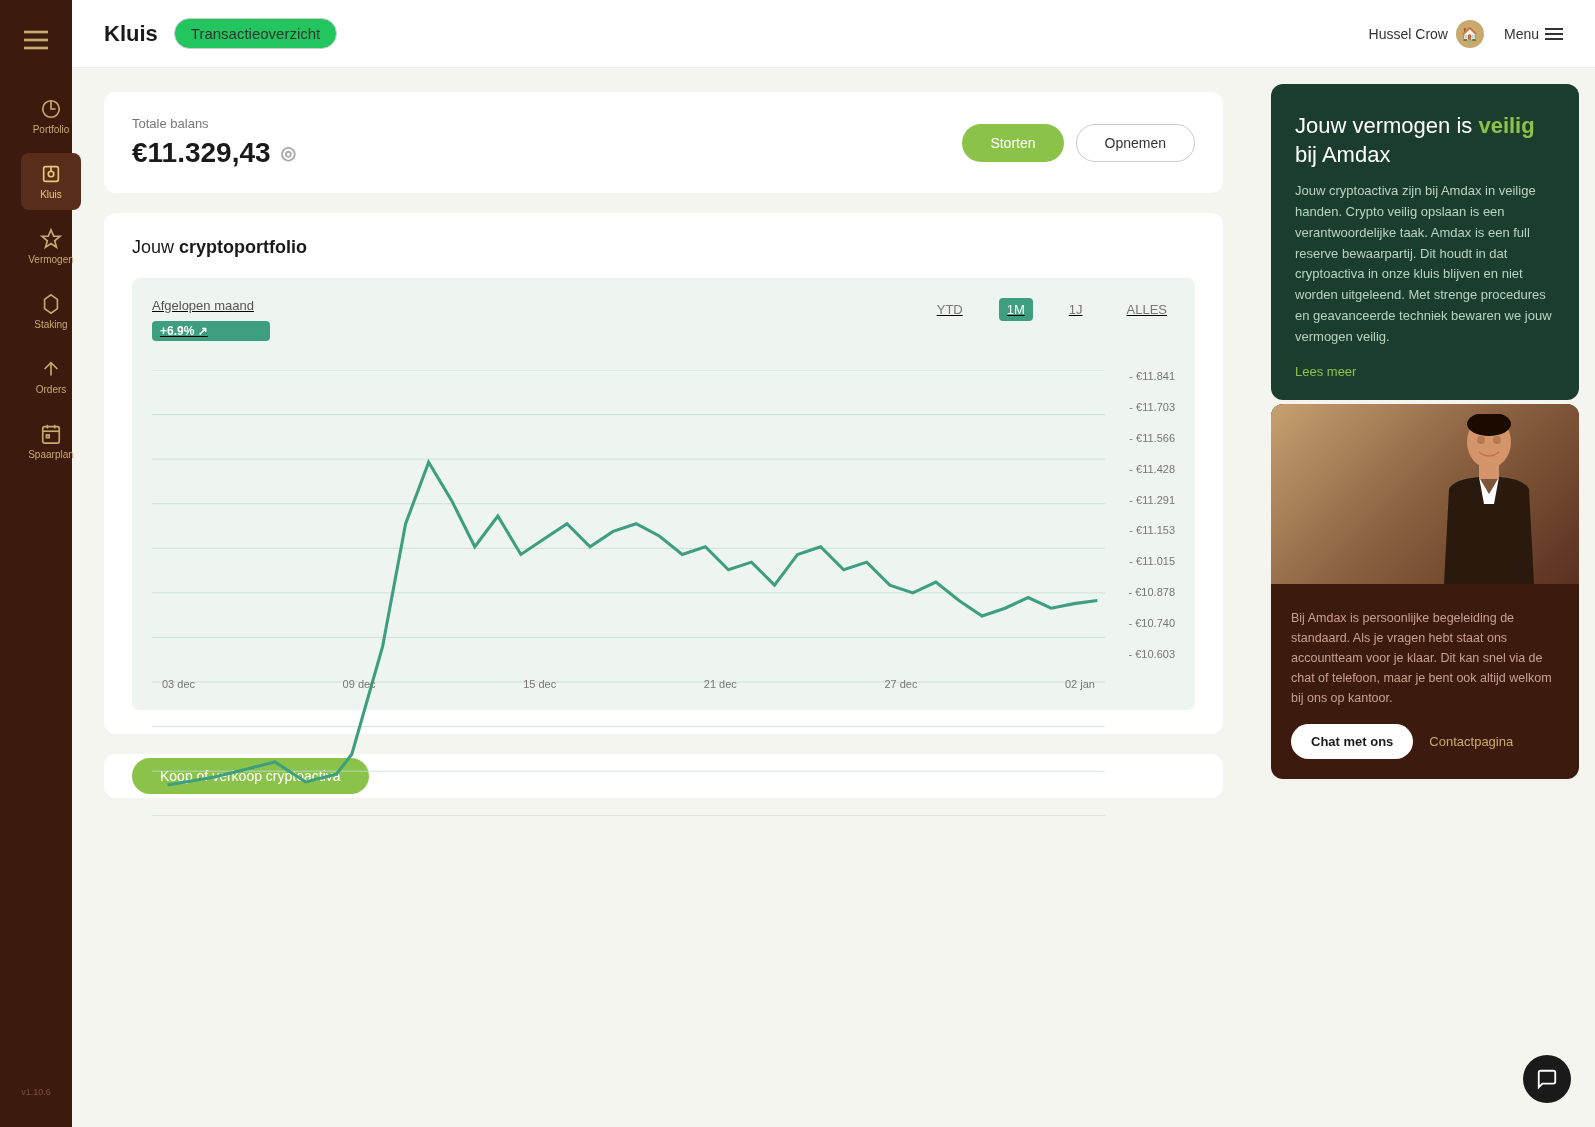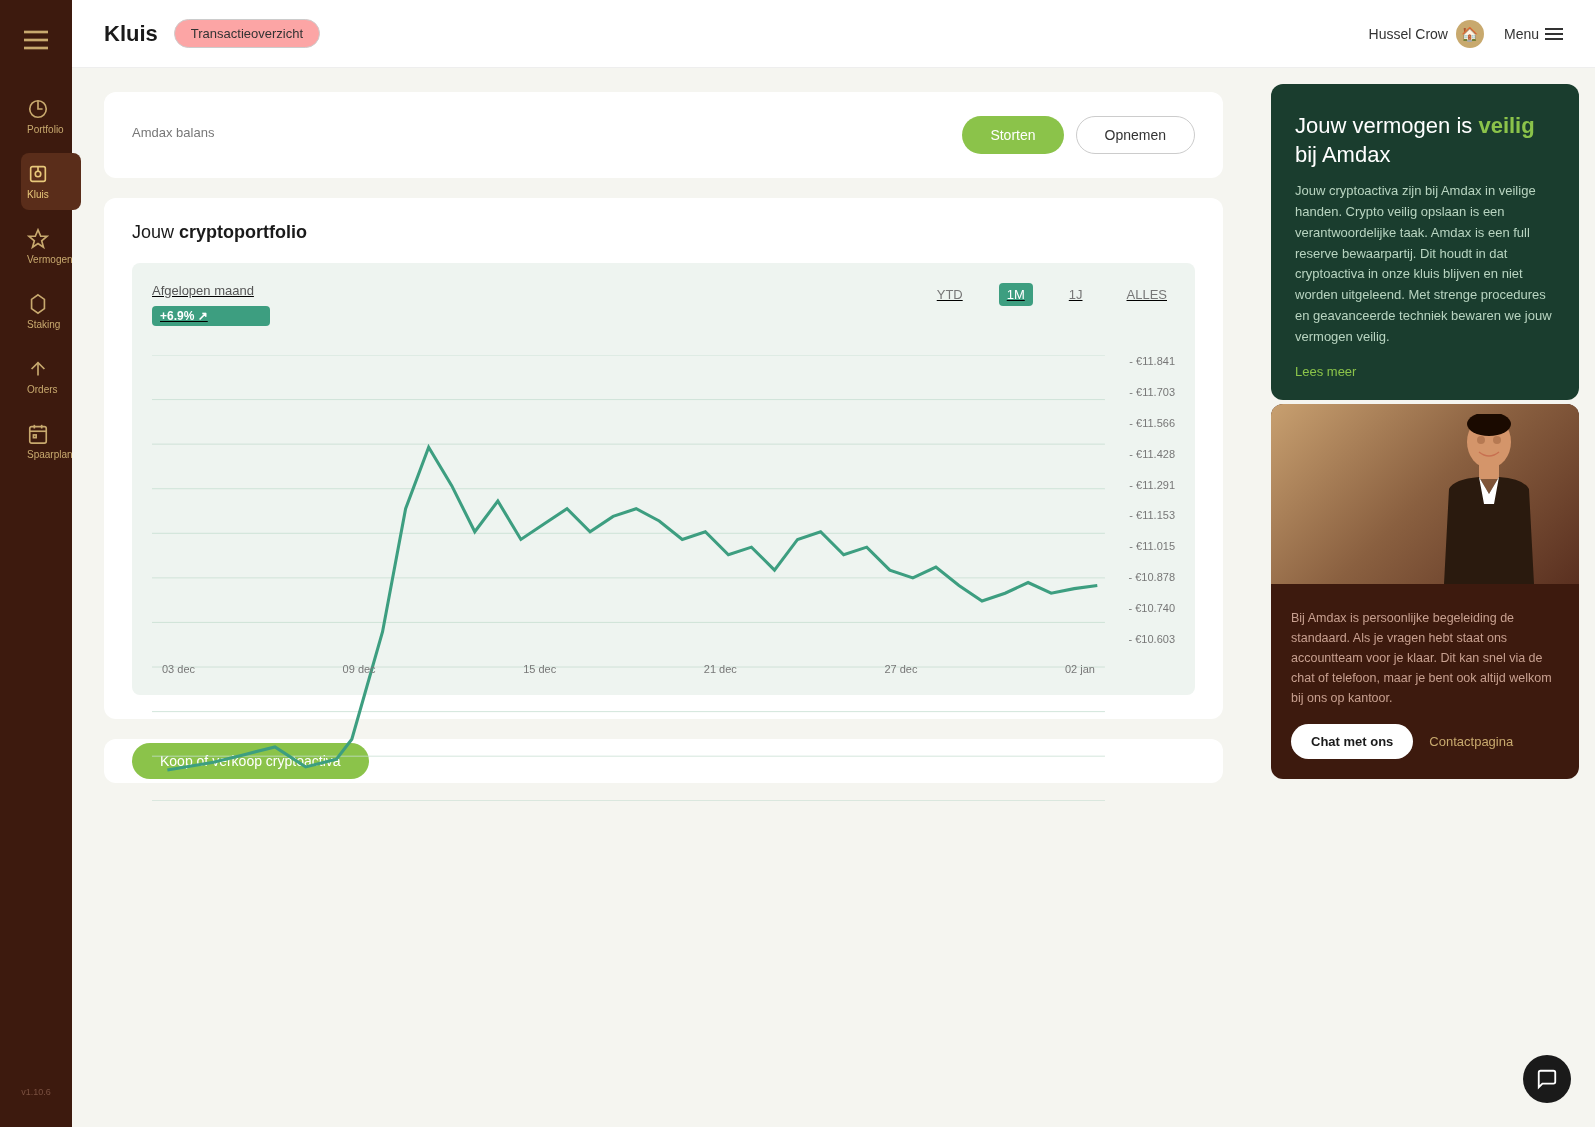--- a/index.html
+++ b/index.html
@@ -18,21 +18,21 @@
       height: 1127px;
     }
     .sidebar-logo {
       width: 40px; height: 40px;
       margin-bottom: 20px;
       display: flex; align-items: center; justify-content: center;
       color: #c8a96e;
       font-size: 22px;
     }
     .sidebar-item {
-      display: flex; flex-direction: column; align-items: flex-start;
+      display: flex; flex-direction: column; align-items: center;
       gap: 4px; padding: 10px 6px; border-radius: 8px;
       cursor: pointer; width: 60px; color: #c8a96e;
       font-size: 10px; text-align: center; margin-left: 30px;
     }
     .sidebar-item.active {
       background: #5a2d1a;
     }
     .sidebar-item svg { width: 22px; height: 22px; fill: none; stroke: currentColor; stroke-width: 1.8; }
     .sidebar-item.active svg { stroke: #e8c87a; }
     .sidebar-item span { color: #c8a96e; font-size: 10px; }
@@ -60,24 +60,24 @@
       flex-shrink: 0;
     }
     .navbar-title {
       font-size: 22px;
       font-weight: 600;
       color: #1a1a1a;
       margin-right: 16px;
     }
     .navbar-btn {
       border: 1.5px solid #ccc;
-      background: #fca5a5;
+      background: #22c55e;
       border-radius: 20px;
       padding: 6px 16px;
-      font-size: 13px;
+      font-size: 15px;
       color: #333;
       cursor: pointer;
     }
     .navbar-right {
       margin-left: auto;
       display: flex;
       align-items: center;
       gap: 20px;
     }
     .navbar-user {
@@ -392,21 +392,25 @@
       </div>
     </div>
   </div>
 
   <div class="content-area">
 
     <div class="main-panel">
 
       <div class="balance-card">
         <div class="balance-left">
-          <div class="balance-label">Amdax balans</div>
+          <div class="balance-label">Totale balans</div>
+          <div class="balance-amount">
+            <span>€11.329,43</span>
+            <span class="balance-eye">◎</span>
+          </div>
         </div>
         <div class="balance-actions">
           <button class="btn-storten">Storten</button>
           <button class="btn-opnemen">Opnemen</button>
         </div>
       </div>
 
       <div class="portfolio-section">
         <div class="portfolio-title">
           <span>Jouw </span><strong>cryptoportfolio</strong>

